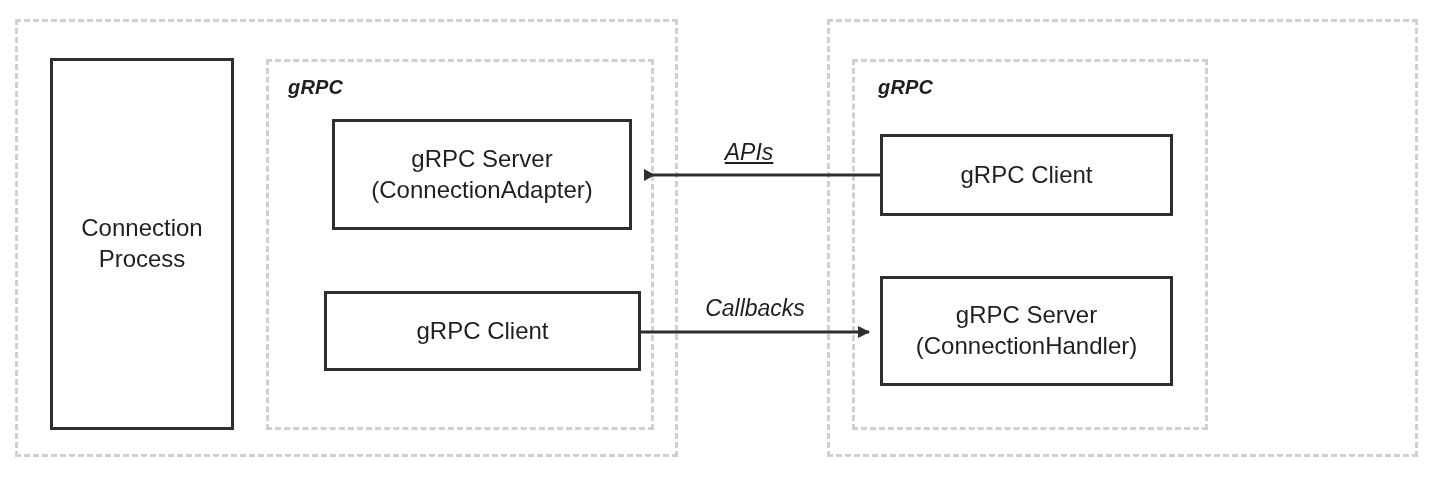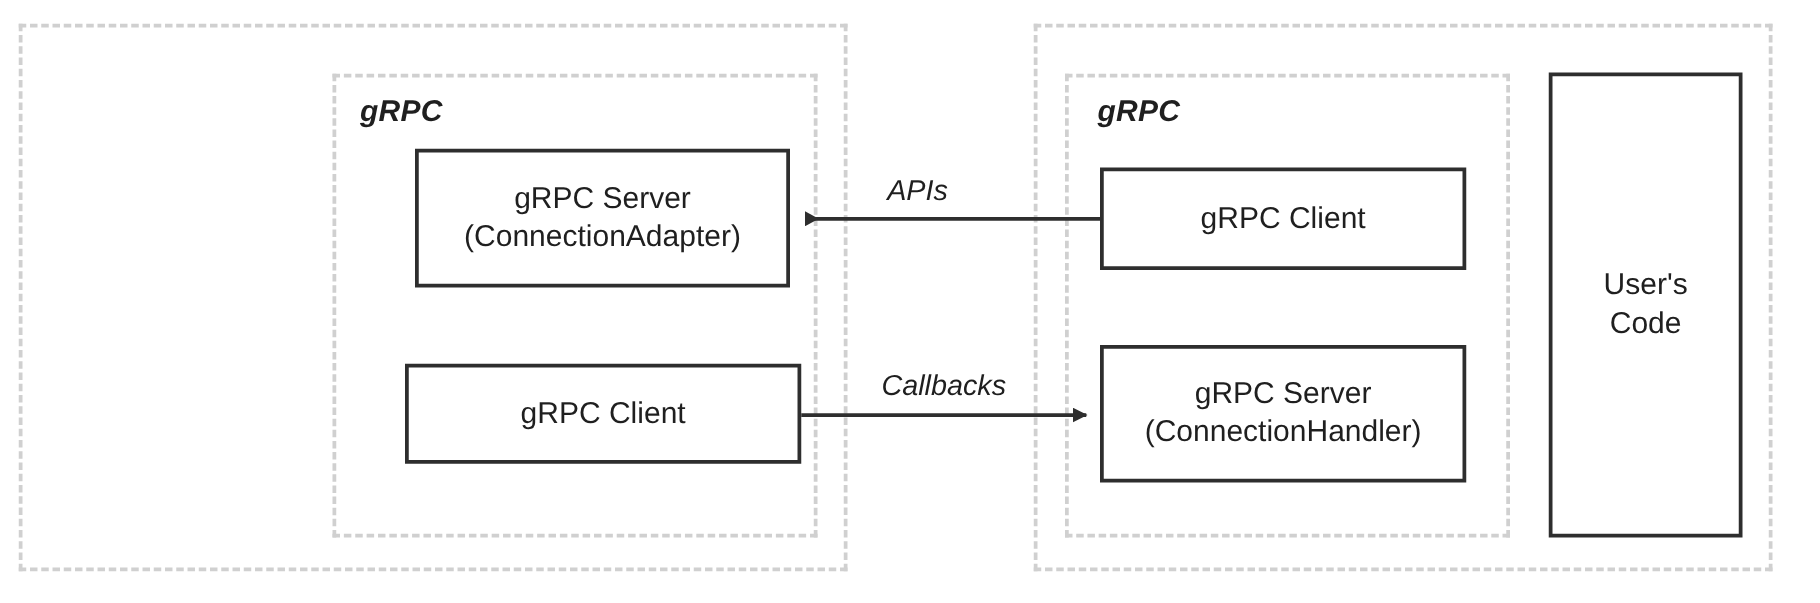--- a/index.html
+++ b/index.html
@@ -27,21 +27,21 @@
   .group-inner {
     position: absolute;
     box-sizing: border-box;
     border: 3px dashed #d0d0d0;
     background: transparent;
   }
   .group-label {
     position: absolute;
     font-style: italic;
     font-weight: bold;
-    font-size: 24px;
+    font-size: 20px;
     color: #1f1f1f;
     letter-spacing: 0.2px;
     white-space: nowrap;
   }
 
   
   .node-box {
     position: absolute;
     box-sizing: border-box;
     border: 3px solid #2e2e2e;
@@ -74,20 +74,24 @@
     text-align: center;
   }
 </style>
 </head>
 <body>
 
 <div id="diagram-root">
 
   <div class="group-outer" style="left:15px; top:19px; width:663px; height:438px;"></div>
 
+  <div class="node-box" style="left:50px; top:58px; width:184px; height:372px;">
+    <span class="node-label">Connection
+Process</span>
+  </div>
 
   <div class="group-inner" style="left:266px; top:59px; width:388px; height:371px;"></div>
   <div class="group-label" style="left:288px; top:76px;">gRPC</div>
 
   <div class="node-box" style="left:332px; top:119px; width:300px; height:111px;">
     <span class="node-label">gRPC Server
 (ConnectionAdapter)</span>
   </div>
 
   <div class="node-box" style="left:324px; top:291px; width:317px; height:80px;">
@@ -101,34 +105,30 @@
 
   <div class="node-box" style="left:880px; top:134px; width:293px; height:82px;">
     <span class="node-label">gRPC Client</span>
   </div>
 
   <div class="node-box" style="left:880px; top:276px; width:293px; height:110px;">
     <span class="node-label">gRPC Server
 (ConnectionHandler)</span>
   </div>
 
-  <div class="node-box" style="left:1239px; top:58px; width:155px; height:372px;">
-    <span class="node-label">User's
-Code</span>
-  </div>
 
   <svg class="connector" style="left:625px; top:160px;" width="262" height="32" viewBox="0 0 262 32">
     <defs>
       <marker id="arrowhead-left" markerWidth="12" markerHeight="12" refX="11" refY="6" orient="auto" markerUnits="userSpaceOnUse">
         <path d="M11,0 L11,12 L0,6 Z" fill="#2e2e2e"></path>
       </marker>
     </defs>
     <line x1="256" y1="15" x2="19" y2="15" stroke="#2e2e2e" stroke-width="3" marker-end="url(#arrowhead-left)"></line>
   </svg>
-  <div class="edge-label" style="left:664px; top:139px; width:140px;">APIs</div>
+  <div class="edge-label" style="left:679px; top:139px; width:140px;text-decoration:underline;">APIs</div>
 
   <svg class="connector" style="left:636px; top:317px;" width="252" height="32" viewBox="0 0 252 32">
     <defs>
       <marker id="arrowhead-right" markerWidth="12" markerHeight="12" refX="11" refY="6" orient="auto" markerUnits="userSpaceOnUse">
         <path d="M0,0 L12,6 L0,12 Z" fill="#2e2e2e"></path>
       </marker>
     </defs>
     <line x1="5" y1="15" x2="233" y2="15" stroke="#2e2e2e" stroke-width="3" marker-end="url(#arrowhead-right)"></line>
   </svg>
   <div class="edge-label" style="left:665px; top:295px; width:180px;text-align:center;">Callbacks</div>

